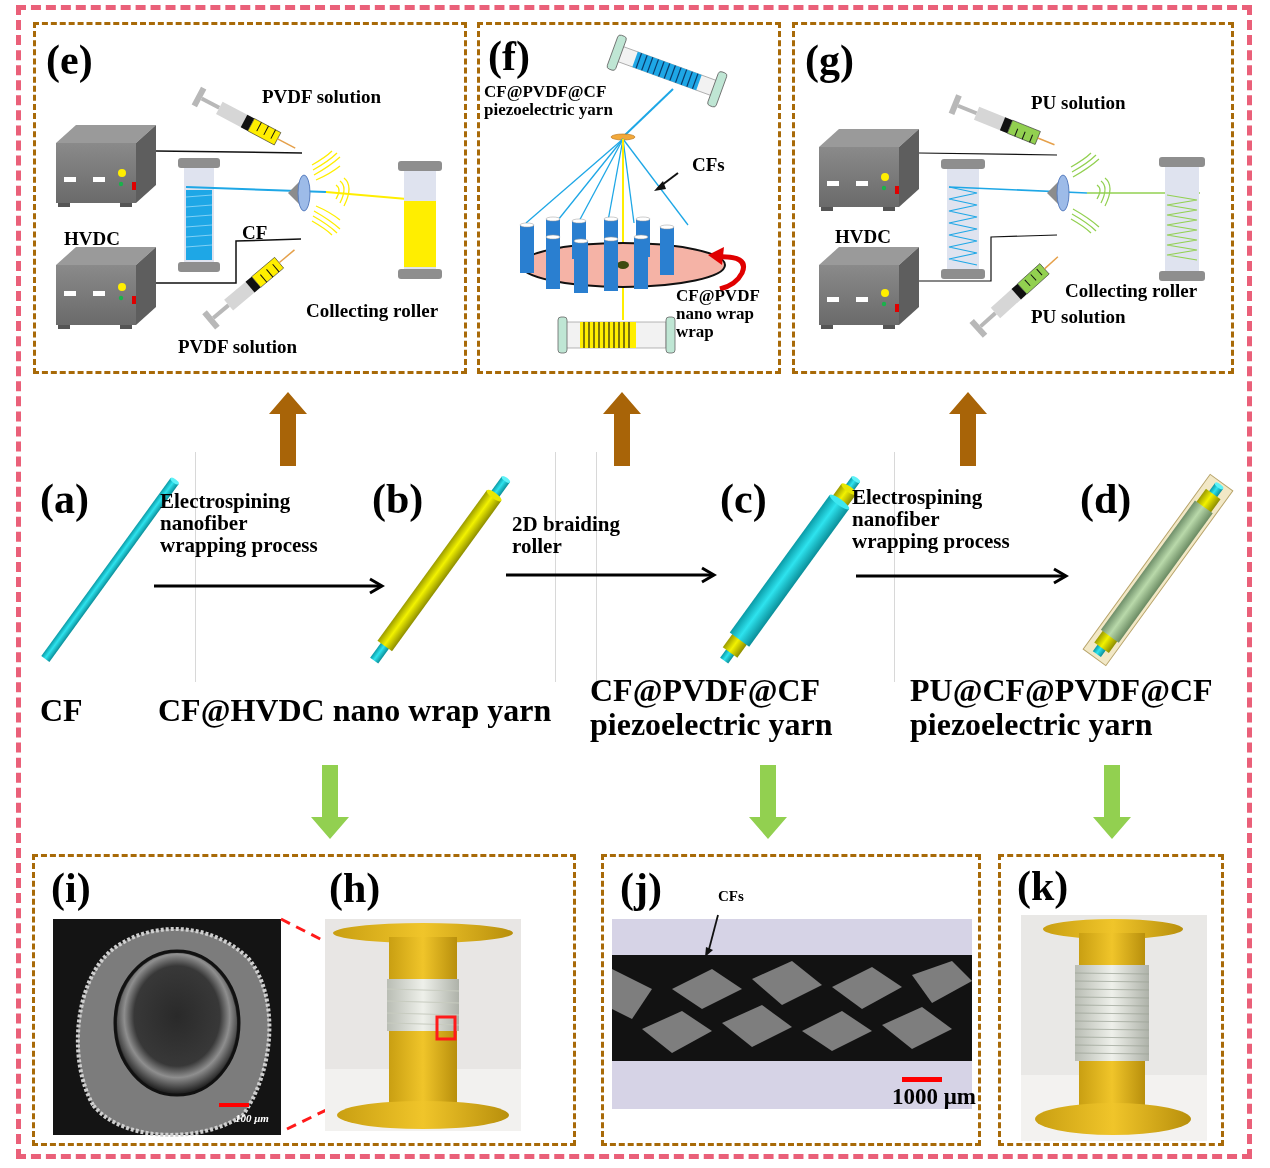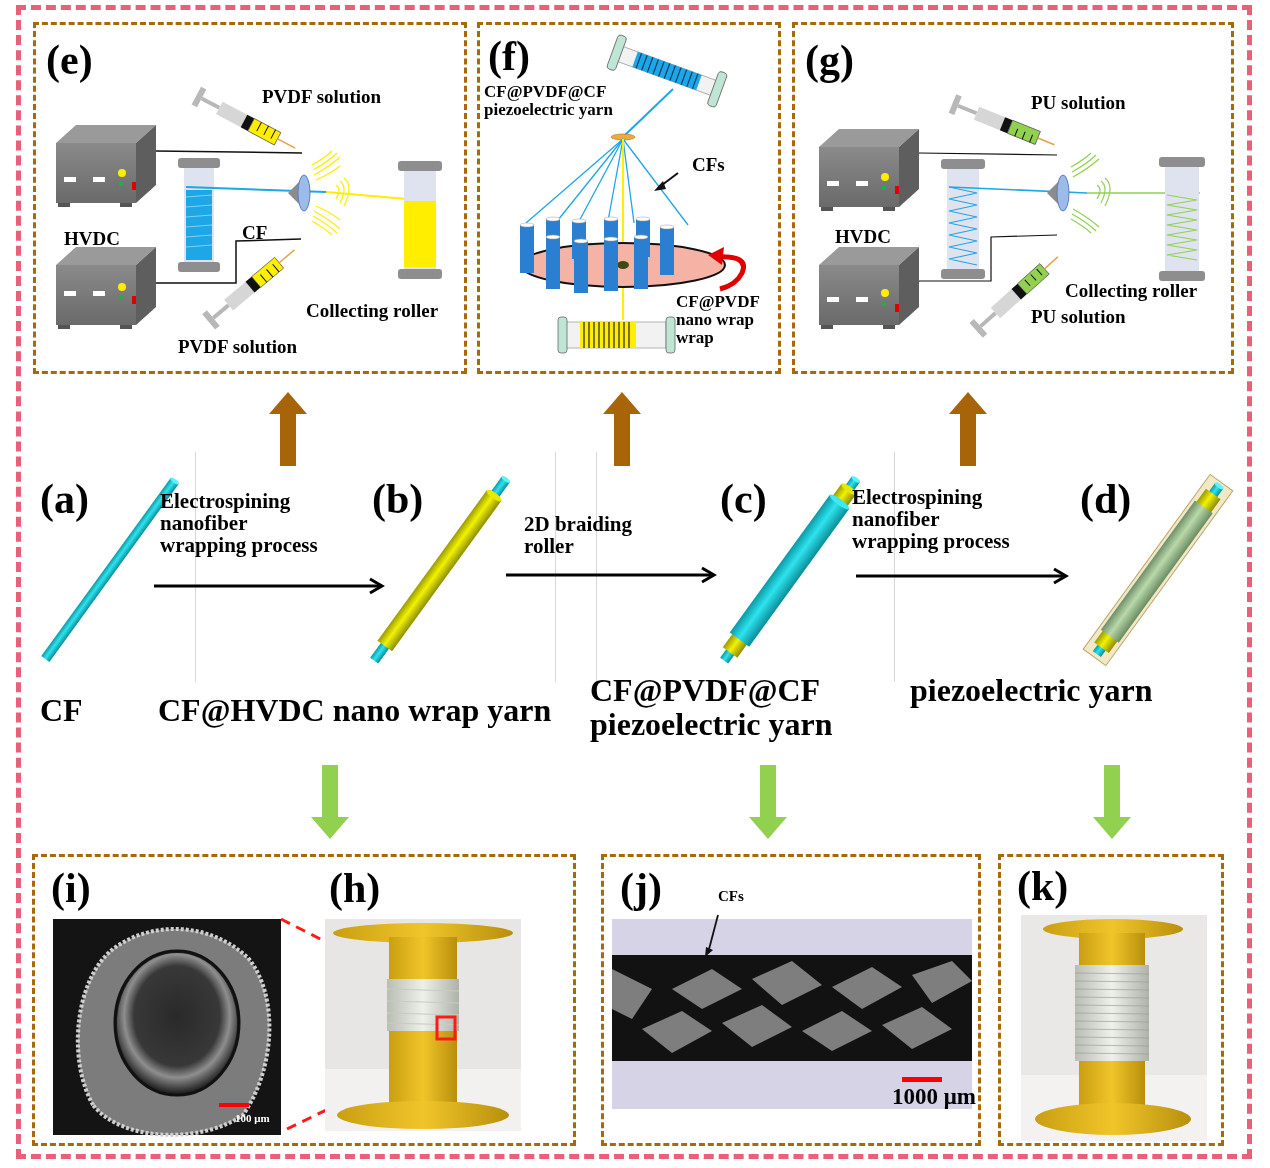--- a/index.html
+++ b/index.html
@@ -256,21 +256,21 @@
       </g>
       <rect x="78" y="292" width="9" height="36" rx="3" fill="#bfe6d4" stroke="#666" stroke-width="0.8"></rect>
       <rect x="186" y="292" width="9" height="36" rx="3" fill="#bfe6d4" stroke="#666" stroke-width="0.8"></rect>
     </g>
   </svg>
   <div class="lbl center" style="left:4px;top:58px;font-size:17px;">
     <div>CF@PVDF@CF</div>
     <div>piezoelectric yarn</div>
   </div>
   <div class="lbl" style="left:212px;top:130px;font-size:19px;">CFs</div>
-  <div class="lbl center" style="left:196px;top:262px;font-size:17px;margin-top:6px;">
+  <div class="lbl center" style="left:196px;top:262px;font-size:17px;">
     <div>CF@PVDF</div>
     <div>nano wrap</div>
     <div>wrap</div>
   </div>
 </div>
 
 <div class="panel" style="left:792px;top:22px;width:442px;height:352px;">
   <div class="plabel" style="left:10px;top:14px;">(g)</div>
   <svg width="442" height="352">
     <g>
@@ -397,21 +397,21 @@
 <svg style="left:340px;top:460px;" width="200" height="220">
   <g transform="translate(100,110) rotate(36)">
     <rect x="-5" y="-112" width="10" height="224" fill="url(#gCyan)"></rect>
     <rect x="-9" y="-92" width="18" height="186" fill="url(#gYellow)"></rect>
     <ellipse cx="0" cy="-92" rx="9" ry="3" fill="#e8e800"></ellipse>
     <ellipse cx="0" cy="-112" rx="5" ry="2" fill="#5df2f8"></ellipse>
   </g>
 </svg>
 <div class="lbl" style="left:158px;top:694px;font-size:32px;">CF@HVDC nano wrap yarn</div>
 
-<div class="lbl center" style="left:524px;top:513px;width:200px;font-size:21px;">
+<div class="lbl center" style="left:512px;top:513px;width:200px;font-size:21px;">
   <div>2D braiding</div>
   <div>roller</div>
 </div>
 <svg style="left:504px;top:567px;" width="216" height="16">
   <line x1="2" y1="8" x2="208" y2="8" stroke="#000" stroke-width="3"></line>
   <polyline points="198,1 210,8 198,15" fill="none" stroke="#000" stroke-width="3"></polyline>
 </svg>
 
 <div class="plabel" style="left:720px;top:478px;">(c)</div>
 <svg style="left:690px;top:460px;" width="200" height="220">
@@ -443,20 +443,21 @@
 <svg style="left:1058px;top:460px;" width="200" height="220">
   <g transform="translate(100,110) rotate(36)">
     <rect x="-14" y="-108" width="28" height="216" fill="#efe2b8" fill-opacity="0.8" stroke="#b8a46a" stroke-width="1"></rect>
     <rect x="-5" y="-104" width="10" height="208" fill="url(#gCyan)"></rect>
     <rect x="-9" y="-94" width="18" height="190" fill="url(#gYellow)"></rect>
     <rect x="-11" y="-78" width="22" height="160" fill="url(#gGreen)"></rect>
     <ellipse cx="0" cy="-104" rx="5" ry="2" fill="#5df2f8"></ellipse>
   </g>
 </svg>
 <div class="lbl center" style="left:910px;top:674px;width:336px;font-size:32px;">
+  <div>PU@CF@PVDF@CF</div>
   <div>piezoelectric yarn</div>
 </div>
 
 <svg style="left:310px;top:765px;" width="40" height="74">
   <polygon points="12,0 28,0 28,52 39,52 20,74 1,52 12,52" fill="#92d050"></polygon>
 </svg>
 <svg style="left:748px;top:765px;" width="40" height="74">
   <polygon points="12,0 28,0 28,52 39,52 20,74 1,52 12,52" fill="#92d050"></polygon>
 </svg>
 <svg style="left:1092px;top:765px;" width="40" height="74">
@@ -468,21 +469,21 @@
   <div class="plabel" style="left:294px;top:10px;">(h)</div>
 
   <svg style="left:18px;top:62px;" width="228" height="216">
     <rect width="228" height="216" fill="#141414"></rect>
     <path d="M40,186 C14,140 22,60 60,30 C100,0 160,4 196,40 C226,78 222,150 190,196 C150,224 70,224 40,186Z" fill="#7c7c7c"></path>
     <path d="M40,186 C14,140 22,60 60,30 C100,0 160,4 196,40 C226,78 222,150 190,196 C150,224 70,224 40,186Z" fill="none" stroke="#cfcfcf" stroke-width="4" stroke-dasharray="3 2"></path>
     <ellipse cx="124" cy="104" rx="62" ry="72" fill="#262626" stroke="#111" stroke-width="3"></ellipse>
     <ellipse cx="124" cy="104" rx="60" ry="70" fill="url(#gSem)" opacity="0.9"></ellipse>
     <rect x="166" y="184" width="30" height="4" fill="#ff0000"></rect>
   </svg>
-  <div class="lbl" style="left:200px;top:256px;font-size:11px;color:#fff;">100 μm</div>
+  <div class="lbl" style="left:200px;top:256px;font-size:11px;color:#fff;font-style:italic;">100 μm</div>
 
   <svg style="left:0;top:0;" width="544" height="292">
     <line x1="246" y1="62" x2="442" y2="162" stroke="#ff1a1a" stroke-width="3" stroke-dasharray="10 7"></line>
     <line x1="252" y1="272" x2="438" y2="182" stroke="#ff1a1a" stroke-width="3" stroke-dasharray="10 7"></line>
   </svg>
 
   <svg style="left:290px;top:62px;" width="196" height="212">
     <rect width="196" height="212" fill="#e8e6e4"></rect>
     <rect y="150" width="196" height="62" fill="#f2f1ef"></rect>
     <ellipse cx="98" cy="14" rx="90" ry="10" fill="url(#gSpoolY)"></ellipse>

